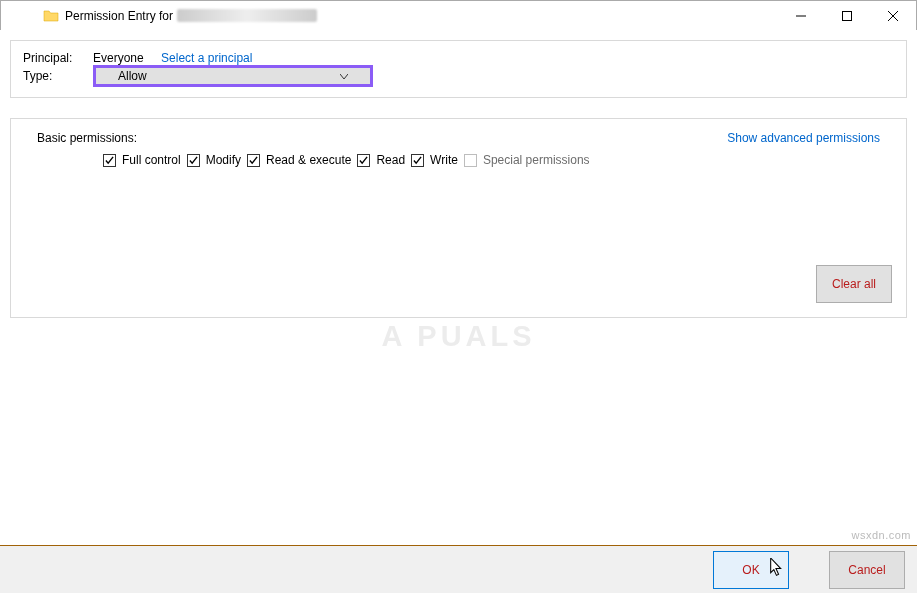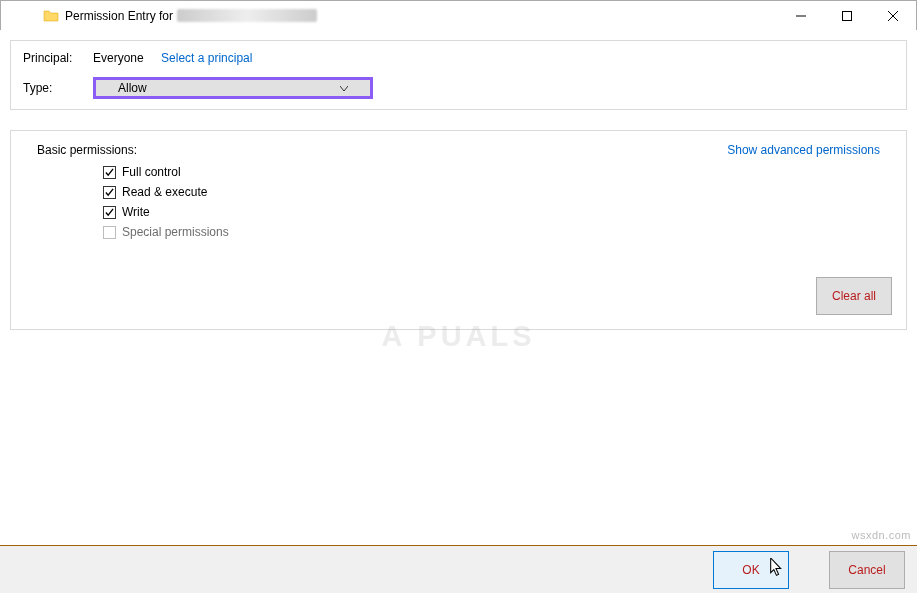--- a/index.html
+++ b/index.html
@@ -11,34 +11,34 @@
     .titlebar .title { flex: 0 0 auto; color: #000; }
     .titlebar .title-blur { width: 140px; height: 13px; margin-left: 4px; background: linear-gradient(90deg,#ccc,#eee,#ccc); filter: blur(1px); border-radius:2px;}
     .titlebar .spacer { flex: 1 1 auto; }
     .win-btn { width: 46px; height: 30px; display: flex; align-items: center; justify-content: center; color:#000; }
 
     
     .client { position:absolute; top:30px; left:0; right:0; bottom:48px; background:#ffffff; padding:10px; }
 
     
     .panel { border: 1px solid #d9d9d9; background:#ffffff; padding:10px 12px; }
-    .panel.top { display:grid; grid-template-columns: 70px 1fr; row-gap:12px; align-items:center; }
+    .panel.top { display:grid; grid-template-columns: 70px 1fr; align-items:center; }
     .panel.top .lbl { color:#000; }
     .principal-value { color:#000; margin-right:14px; }
     .link { color:#0066cc; cursor:pointer; }
 
     .type-select { width: 280px; height: 22px; border:3px solid #8b5cf6; background:#e1e1e1; display:flex; align-items:center; justify-content:space-between; padding:0 22px; }
     .type-select .val { color:#000; }
     .type-select .chev { color:#333; }
 
     .panel.perm { margin-top:20px; min-height:200px; position:relative; padding:12px 26px 14px; }
     .perm-header { display:flex; justify-content:space-between; align-items:flex-start; }
     .perm-header .hlabel { color:#000; }
 
-    .perm-list { margin-top:8px; margin-left:66px; display:flex; flex-direction:column; gap:6px; }
+    .perm-list { margin-top:8px; margin-left:66px; display:flex; gap:6px; }
     .chk-row { display:flex; align-items:center; gap:6px; color:#000; }
     .chk { width:13px; height:13px; border:1px solid #333; background:#fff; display:flex; align-items:center; justify-content:center; }
     .chk.disabled { border-color:#bdbdbd; }
     .chk .tick { width:9px; height:9px; display:none; }
     .chk.checked .tick { display:block; }
     .chk-label.disabled { color:#6d6d6d; }
 
     .clear-wrap { position:absolute; right:14px; bottom:14px; }
     .btn { min-width:76px; height:38px; border:1px solid #adadad; background:#e1e1e1; display:flex; align-items:center; justify-content:center; color:#b91c1c; cursor:default;margin-left:32px; }
 
@@ -114,21 +114,37 @@
             </svg>
           </span>
           <span class="chk-label">Full control</span>
         </div>
         <div class="chk-row">
           <span class="chk checked">
             <svg class="tick" viewBox="0 0 10 10">
               <path d="M1 5l2.5 3L9 1" fill="none" stroke="#000" stroke-width="1.5"></path>
             </svg>
           </span>
+          <span class="chk-label">Modify</span>
+        </div>
+        <div class="chk-row">
+          <span class="chk checked">
+            <svg class="tick" viewBox="0 0 10 10">
+              <path d="M1 5l2.5 3L9 1" fill="none" stroke="#000" stroke-width="1.5"></path>
+            </svg>
+          </span>
           <span class="chk-label">Read &amp; execute</span>
+        </div>
+        <div class="chk-row">
+          <span class="chk checked">
+            <svg class="tick" viewBox="0 0 10 10">
+              <path d="M1 5l2.5 3L9 1" fill="none" stroke="#000" stroke-width="1.5"></path>
+            </svg>
+          </span>
+          <span class="chk-label">Read</span>
         </div>
         <div class="chk-row">
           <span class="chk checked">
             <svg class="tick" viewBox="0 0 10 10">
               <path d="M1 5l2.5 3L9 1" fill="none" stroke="#000" stroke-width="1.5"></path>
             </svg>
           </span>
           <span class="chk-label">Write</span>
         </div>
         <div class="chk-row">

